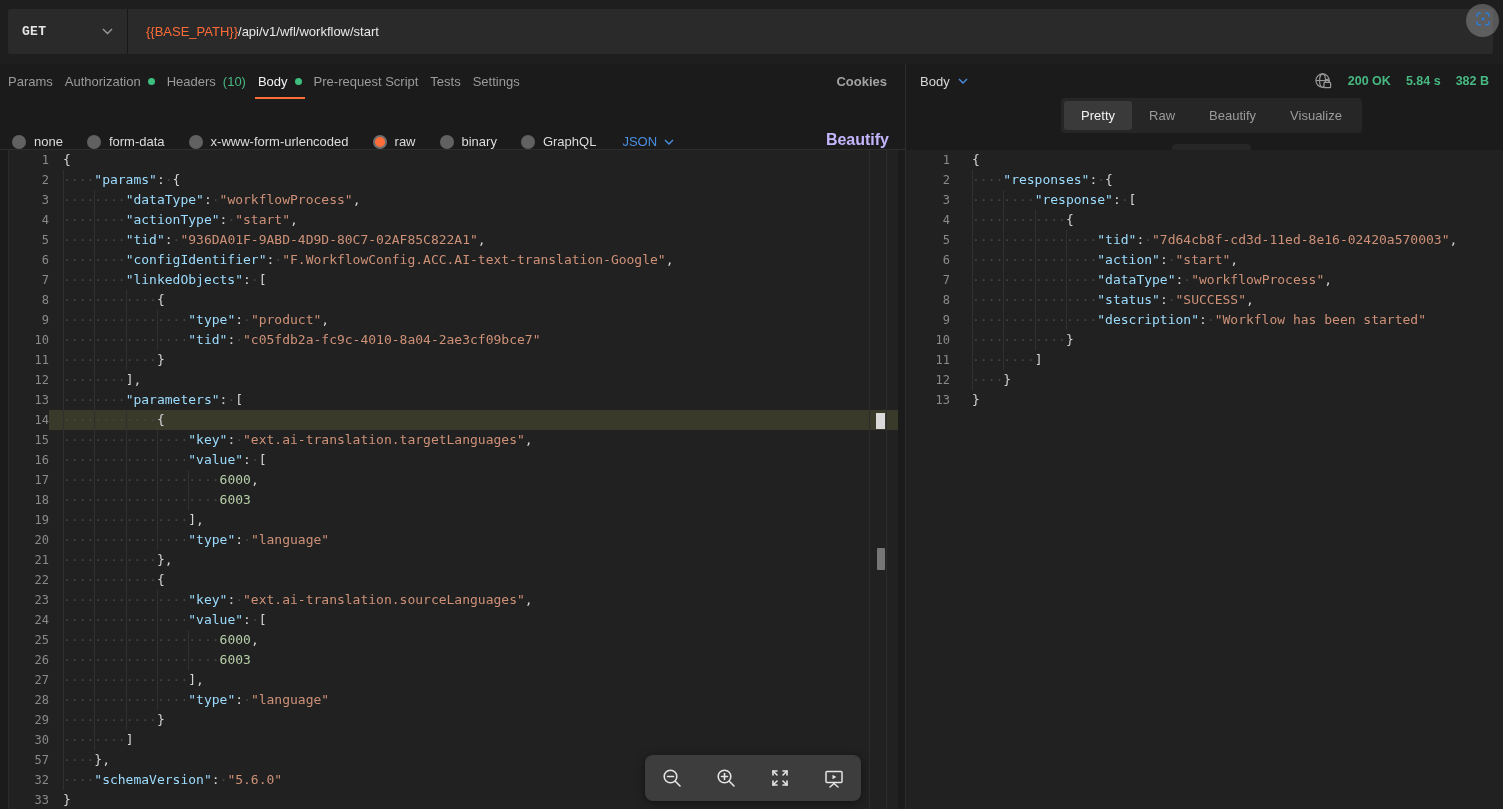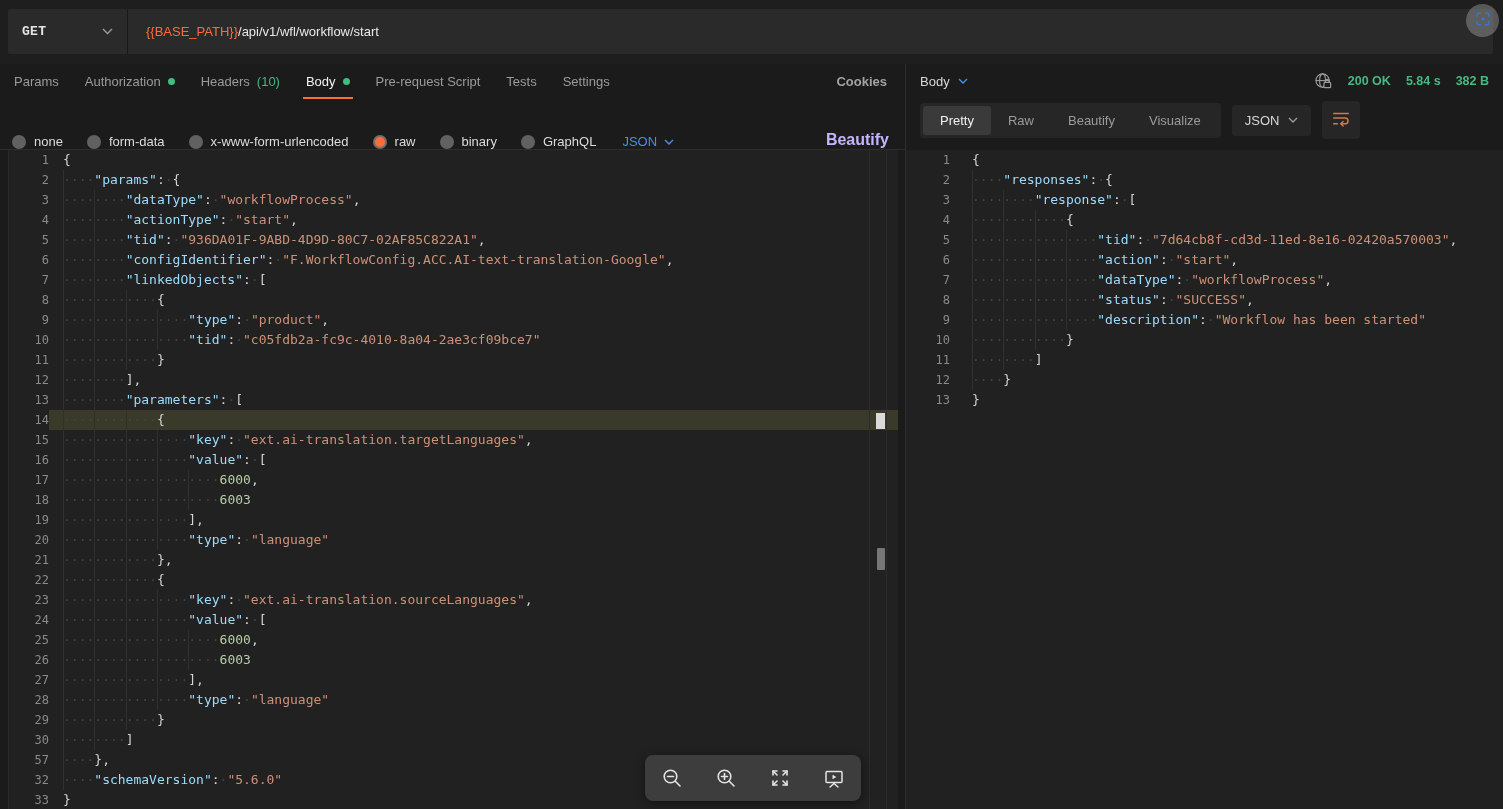--- a/index.html
+++ b/index.html
@@ -27,21 +27,21 @@
   .chev svg { display:block; }
   .url-text { padding-left:18px; font-size:13px; white-space:nowrap; }
   .url-var { color:#ff6c37; }
   .url-path { color:#e8e8e8; }
   .capture-btn {
     position:absolute; left:1466px; top:4px; width:33px; height:33px; border-radius:50%;
     background:rgba(158,158,158,0.45); display:flex; align-items:center; justify-content:center;
   }
   
   .left-head { position:absolute; left:0; top:64px; width:905px; height:86px; background:#1b1b1b; border-bottom:1px solid #2d2d2d; }
-  .tabs-row { display:flex; align-items:center; height:34px; padding-left:14px; gap:26px;text-align:right; }
+  .tabs-row { display:flex; align-items:center; height:34px; padding-left:8px; gap:12px;text-align:right; }
   .req-tab { position:relative; height:100%; display:flex; align-items:center; gap:7px; font-size:13px; color:#9b9b9b; cursor:pointer; }
   .req-tab.active { color:#f2f2f2; }
   .req-tab.active::after { content:""; position:absolute; left:-3px; right:-3px; bottom:-1px; height:2px; background:#ff6c37; }
   .tab-count { color:#47b881; }
   .green-dot { width:7px; height:7px; border-radius:50%; background:#3fbf7f; display:inline-block; }
   .cookies-link { margin-left:auto; margin-right:18px; color:#a3a3a3; font-size:13px; font-weight:bold; cursor:pointer; }
   .radio-row { display:flex; align-items:flex-end; height:51px; padding-left:12px; gap:24px; }
   .radio-opt { display:flex; align-items:center; gap:8px; cursor:pointer; }
   .radio-circle { width:14px; height:14px; border-radius:50%; background:#616161; flex:none; }
   .radio-circle.sel { background:#ff6c37; border:2px solid #6e6e6e; }
@@ -50,21 +50,21 @@
   .beautify-link { margin-left:auto; margin-right:16px; color:#c4b5fd; font-size:16px; font-weight:bold; cursor:pointer; }
   
   .right-head { position:absolute; left:906px; top:64px; width:597px; height:86px; background:#1b1b1b; }
   .resp-row1 { display:flex; align-items:center; height:34px; padding:0 14px; }
   .resp-body-toggle { display:flex; align-items:center; gap:8px; cursor:pointer; }
   .resp-body-label { font-size:13px; color:#d8d8d8; }
   .blue-chev { color:#4a90e2; }
   .resp-meta { margin-left:auto; display:flex; align-items:center; gap:15px; }
   .meta-green { color:#47b881; font-size:12.5px; font-weight:bold; }
   .globe-wrap { color:#9a9a9a; display:inline-flex; }
-  .resp-row2 { display:flex; align-items:center; height:44px; padding-left:14px; gap:11px; }
+  .resp-row2 { display:flex; align-items:center; height:44px; padding-left:14px; gap:11px;flex-direction:column; }
   .view-tabs { display:flex; background:#262626; border-radius:4px; padding:3px; }
   .view-tab { padding:7px 17px; font-size:13px; color:#9b9b9b; border-radius:3px; cursor:pointer; }
   .view-tab.active { background:#3a3a3a; color:#f2f2f2; }
   .json-btn { display:flex; align-items:center; gap:9px; background:#262626; border-radius:4px; padding:8px 13px; font-size:13px; color:#d8d8d8; cursor:pointer; }
   .wrap-btn { background:#262626; border-radius:4px; padding:7px 9px; display:flex; cursor:pointer; }
   
   .panel-divider { position:absolute; left:905px; top:64px; bottom:0; width:1px; background:#2d2d2d; }
   .editor {
     position:absolute; top:150px; bottom:0; background:#212121; overflow:hidden;
     font-family:"DejaVu Sans Mono","Liberation Mono",monospace; font-size:13px;

